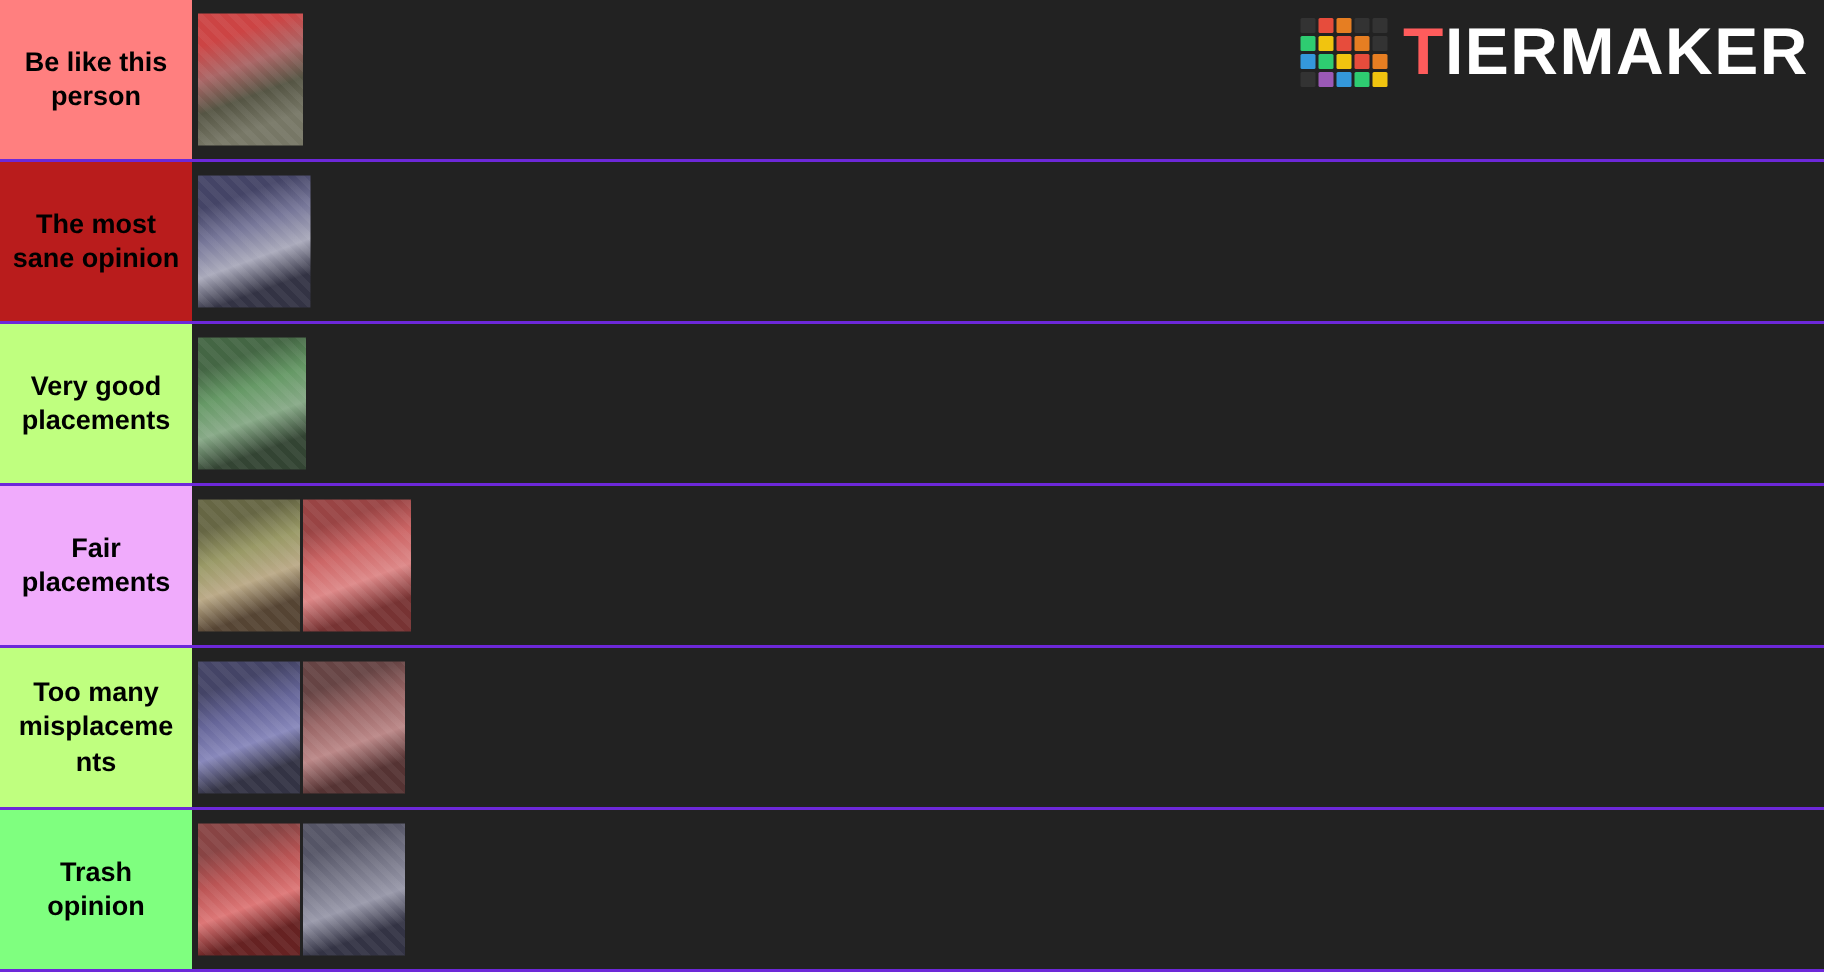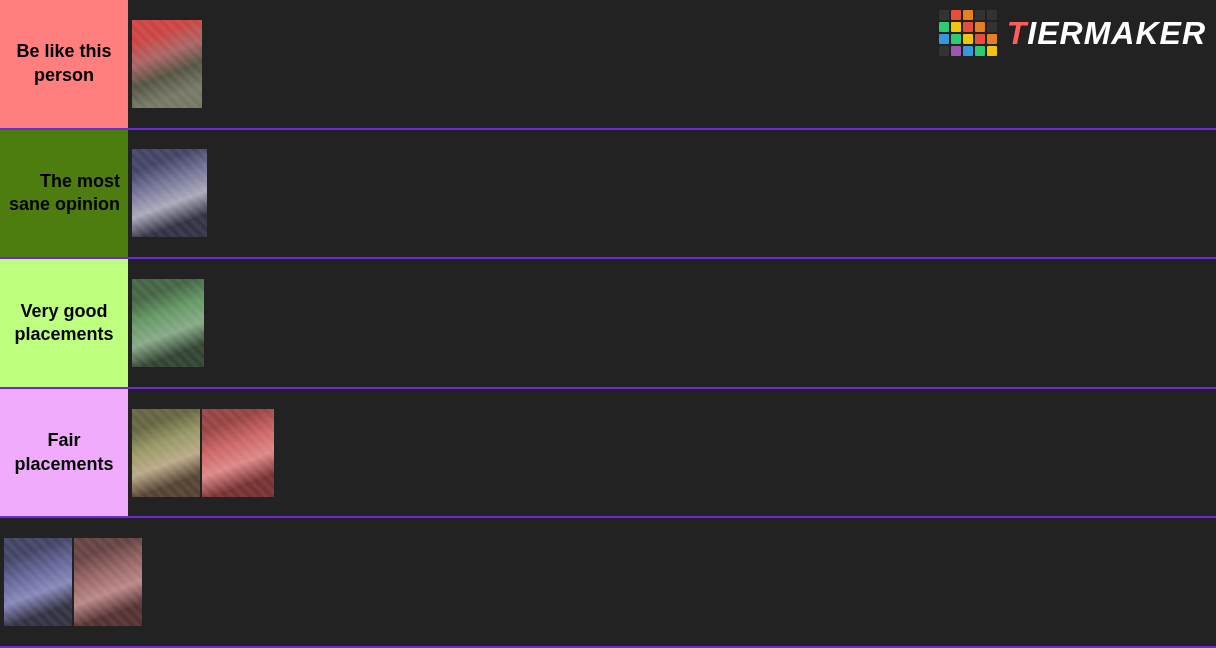--- a/index.html
+++ b/index.html
@@ -68,24 +68,23 @@
       grid-template-columns: repeat(5, 10px);
       grid-template-rows: repeat(4, 10px);
       gap: 2px;
     }
     .logo-cell {
       width: 10px;
       height: 10px;
       border-radius: 1px;
     }
     .logo-text {
-      font-size: 32px;
+      font-size: 44px;
       font-weight: 900;
       color: #fff;
-      font-style: italic;
       letter-spacing: 1px;
       text-transform: uppercase;
     }
     .logo-text span.t { color: #ff5c5c; }
     .logo-text span.i { color: #fff; }
     .logo-text span.e { color: #fff; }
     .logo-text span.r { color: #fff; }
     .logo-text span.m { color: #fff; }
     .logo-text span.a { color: #fff; }
     .logo-text span.k { color: #fff; }
@@ -173,21 +172,21 @@
   </div>
 
   <div class="tier-row">
     <div class="tier-label tier-s" style="background-color: rgb(255, 127, 127);">Be like this person</div>
     <div class="tier-content">
       <div class="fake-img img-s1"></div>
     </div>
   </div>
 
   <div class="tier-row">
-    <div class="tier-label tier-a" style="background-color: #4d7c0f; text-align: right;">The most sane opinion</div>
+    <div class="tier-label tier-a" style="background-color: #b91c1c;">The most sane opinion</div>
     <div class="tier-content">
       <div class="fake-img img-a1"></div>
     </div>
   </div>
 
   <div class="tier-row">
     <div class="tier-label tier-b" style="background-color: rgb(191, 255, 127);">Very good placements</div>
     <div class="tier-content">
       <div class="fake-img img-b1"></div>
     </div>
@@ -195,20 +194,28 @@
 
   <div class="tier-row">
     <div class="tier-label tier-c" style="background-color: #f0abfc;">Fair placements</div>
     <div class="tier-content">
       <div class="fake-img img-c1"></div>
       <div class="fake-img img-c2"></div>
     </div>
   </div>
 
   <div class="tier-row">
+    <div class="tier-label tier-d" style="background-color: rgb(191, 255, 127);">Too many misplacements</div>
     <div class="tier-content">
       <div class="fake-img img-d1"></div>
       <div class="fake-img img-d2"></div>
     </div>
   </div>
 
+  <div class="tier-row">
+    <div class="tier-label tier-f" style="background-color: rgb(127, 255, 127);">Trash opinion</div>
+    <div class="tier-content">
+      <div class="fake-img img-f1"></div>
+      <div class="fake-img img-f2"></div>
+    </div>
+  </div>
 
 </div>
 
 </body></html>

